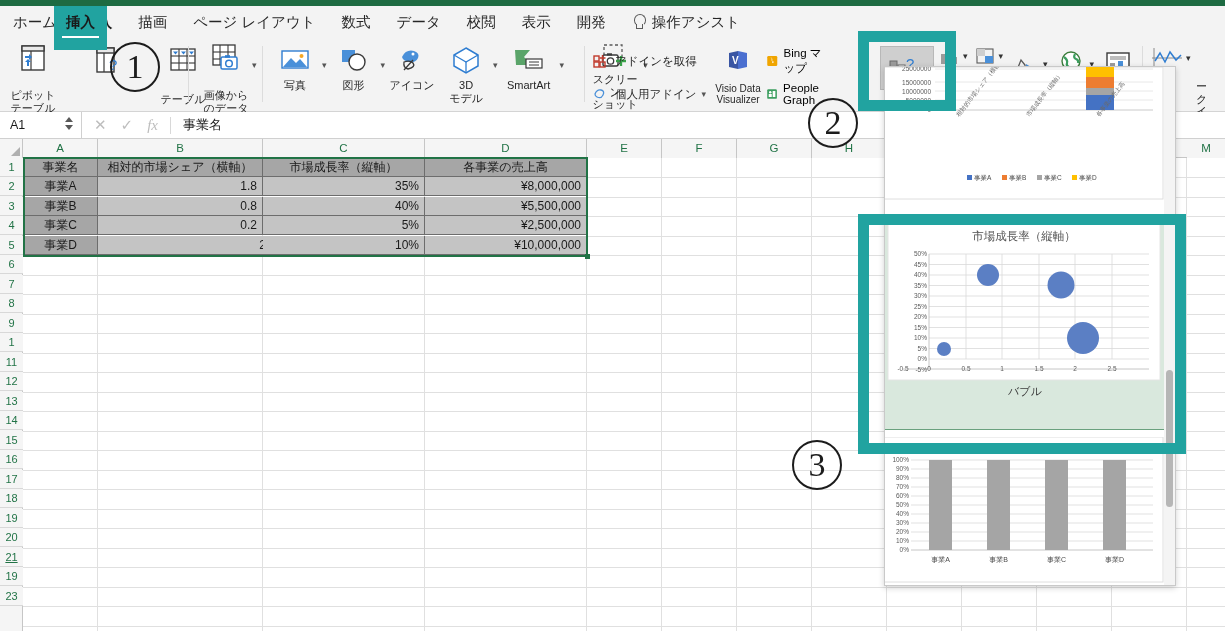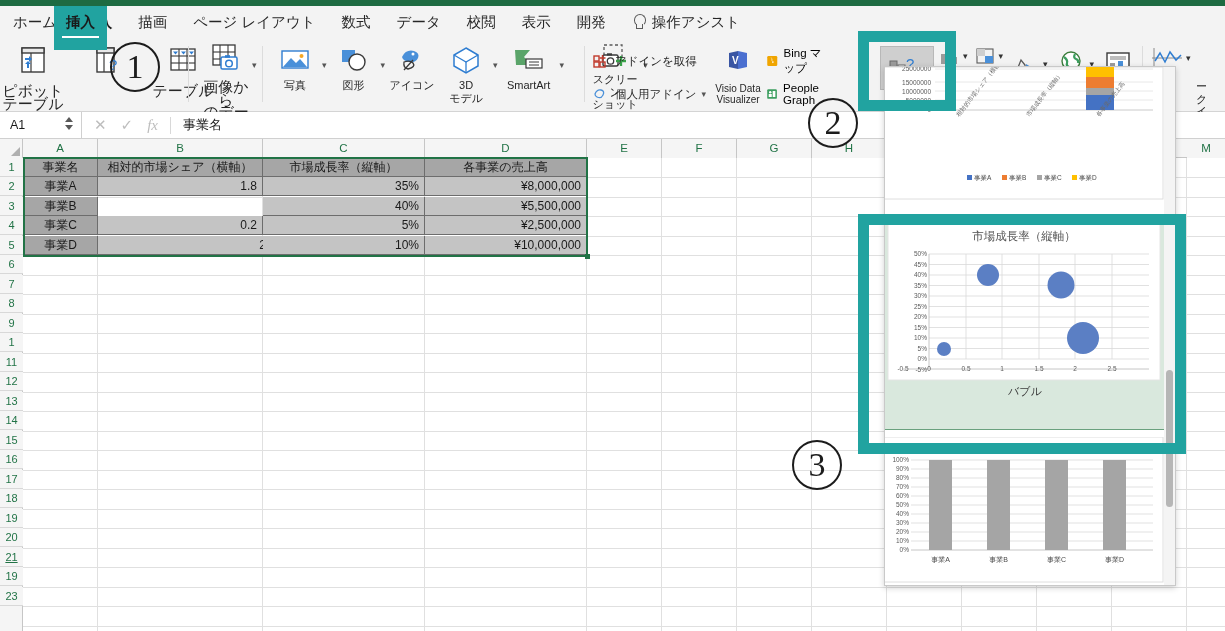--- a/index.html
+++ b/index.html
@@ -55,22 +55,22 @@
   .sep { position: absolute; top: 8px; width: 1px; height: 56px; background: #dcdcdc; }
 
   .bigbtn {
     width: 62px; height: 72px;
     display: flex; flex-direction: column; align-items: center;
     padding-top: 5px;
     cursor: default;
   }
   .bigbtn .ic { height: 34px; display: flex; align-items: center; justify-content: center; }
   .bigbtn .lbl {
-    font-size: 15px; line-height: 12.5px; color: #262626;
-    text-align: center; margin-top: 8px; white-space: pre-line;
+    font-size: 11px; line-height: 12.5px; color: #262626;
+    text-align: center; margin-top: 16px; white-space: pre-line;
   }
   .midbtn {
     width: 54px; height: 72px;
     display: flex; flex-direction: column; align-items: center; padding-top: 5px;
   }
   .midbtn .ic { height: 34px; display: flex; align-items: center; justify-content: center; }
   .midbtn .lbl { font-size: 11px; line-height: 12.5px; color:#262626; text-align:center; margin-top:2px; white-space: pre-line;}
 
   .smallrow { display: flex; align-items: center; gap: 5px; height: 24px; font-size: 11.5px; color:#262626; }
 
@@ -568,20 +568,21 @@
     <div class="cell hdr" style="left:98px;top:19px;width:165px;">相対的市場シェア（横軸）</div>
     <div class="cell hdr" style="left:263px;top:19px;width:162px;">市場成長率（縦軸）</div>
     <div class="cell hdr" style="left:425px;top:19px;width:162px;">各事業の売上高</div>
 
     <div class="cell namecol" style="left:24px;top:38px;width:74px;">事業A</div>
     <div class="cell val" style="left:98px;top:38px;width:165px;">1.8</div>
     <div class="cell val" style="left:263px;top:38px;width:162px;">35%</div>
     <div class="cell val" style="left:425px;top:38px;width:162px;">¥8,000,000</div>
 
     <div class="cell namecol" style="left:24px;top:58px;width:74px;">事業B</div>
+    <div class="cell val" style="left:98px;top:58px;width:165px;">0.8</div>
     <div class="cell val" style="left:263px;top:58px;width:162px;">40%</div>
     <div class="cell val" style="left:425px;top:58px;width:162px;">¥5,500,000</div>
 
     <div class="cell namecol" style="left:24px;top:77px;width:74px;">事業C</div>
     <div class="cell val" style="left:98px;top:77px;width:165px;">0.2</div>
     <div class="cell val" style="left:263px;top:77px;width:162px;">5%</div>
     <div class="cell val" style="left:425px;top:77px;width:162px;">¥2,500,000</div>
 
     <div class="cell namecol" style="left:24px;top:97px;width:74px;">事業D</div>
     <div class="cell val" style="left:98px;top:97px;width:184px;">2.1</div>

